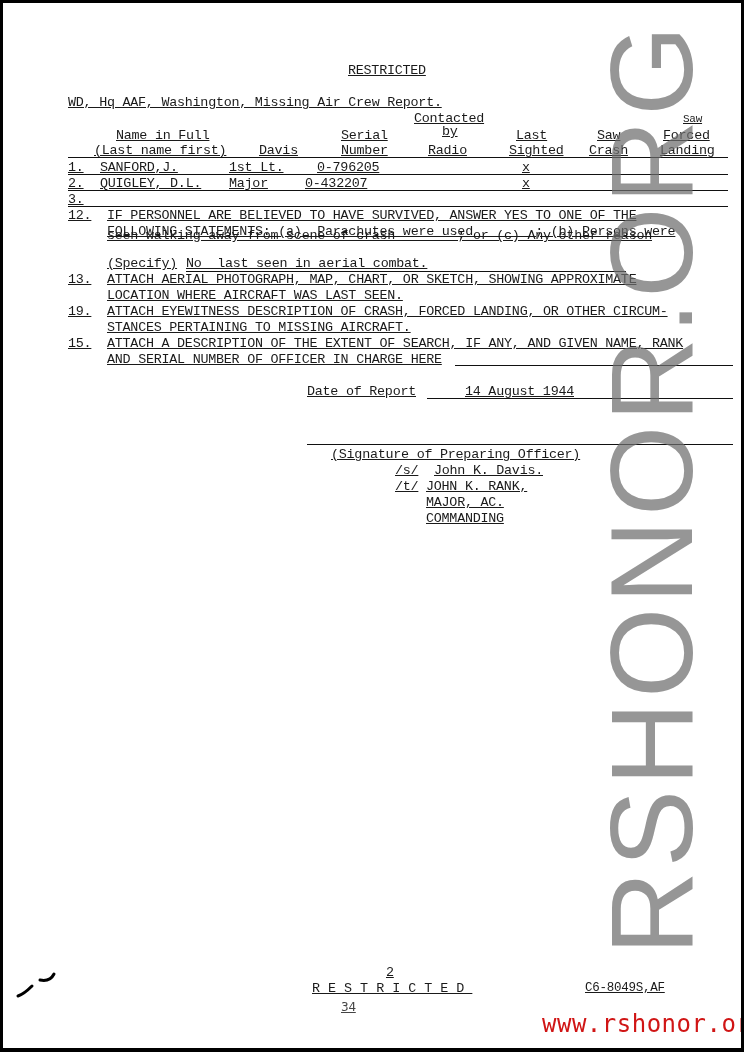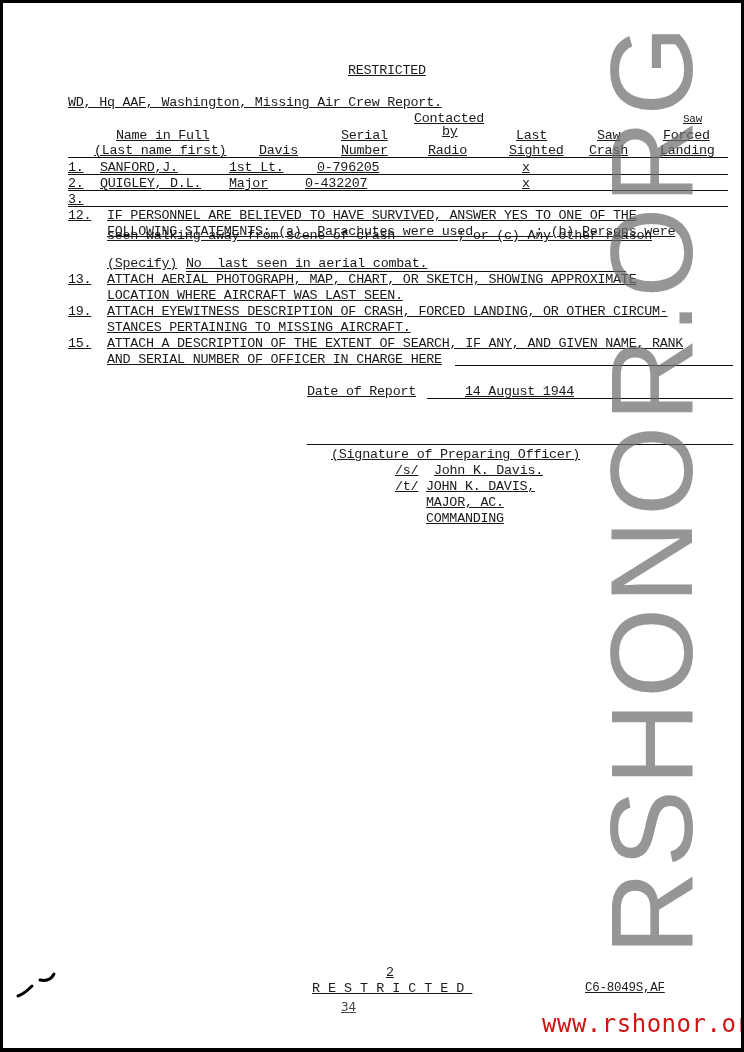--- a/index.html
+++ b/index.html
@@ -113,21 +113,21 @@
 
 <div class="t" style="left:307px;top:384px;">Date of Report</div>
 <div class="t" style="left:465px;top:384px;">14 August 1944</div>
 <div class="hr" style="left:427px;top:398px;width:306px;"></div>
 
 <div class="hr" style="left:307px;top:444px;width:426px;"></div>
 <div class="t" style="left:331px;top:447px;">(Signature of Preparing Officer)</div>
 <div class="t" style="left:395px;top:463px;">/s/</div>
 <div class="t" style="left:426px;top:463px;margin-left:8px;">John K. Davis.</div>
 <div class="t" style="left:395px;top:479px;">/t/</div>
-<div class="t" style="left:426px;top:479px;">JOHN K. DAVIS,</div>
+<div class="t" style="left:426px;top:479px;">JOHN K. RANK,</div>
 <div class="t" style="left:426px;top:495px;">MAJOR, AC.</div>
 <div class="t" style="left:426px;top:511px;">COMMANDING</div>
 
 <div class="t" style="left:386px;top:965px;">2</div>
 <div class="t spread" style="left:312px;top:981px;">RESTRICTED</div>
 <div class="t" style="left:585px;top:981px;font-size:12.5px;">C6-8049S,AF</div>
 <div class="t" style="left:341px;top:1000px;font-family:'DejaVu Sans',sans-serif;font-size:12px;color:#444;">34</div>
 
 <svg class="pencil" width="50" height="30" viewBox="0 0 50 30">
   <path d="M4 26 Q10 24 18 16" stroke="#000" stroke-width="3" fill="none" stroke-linecap="round"></path>

